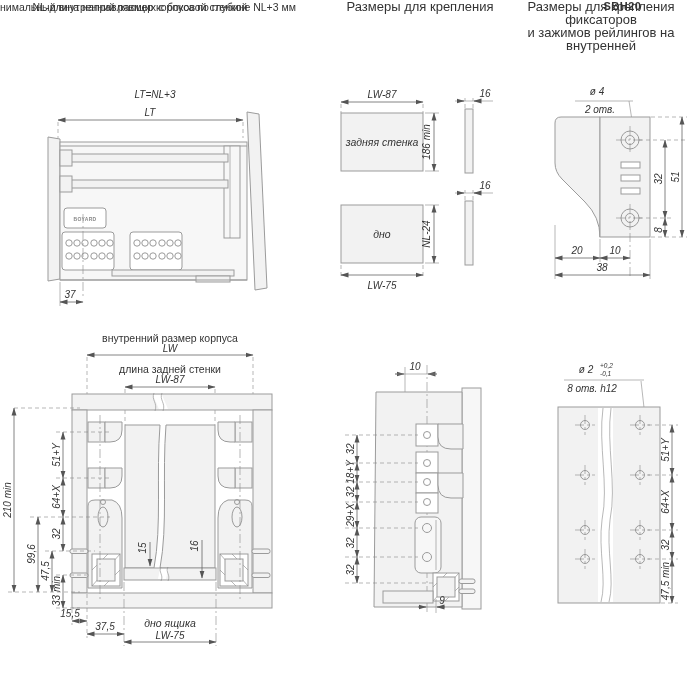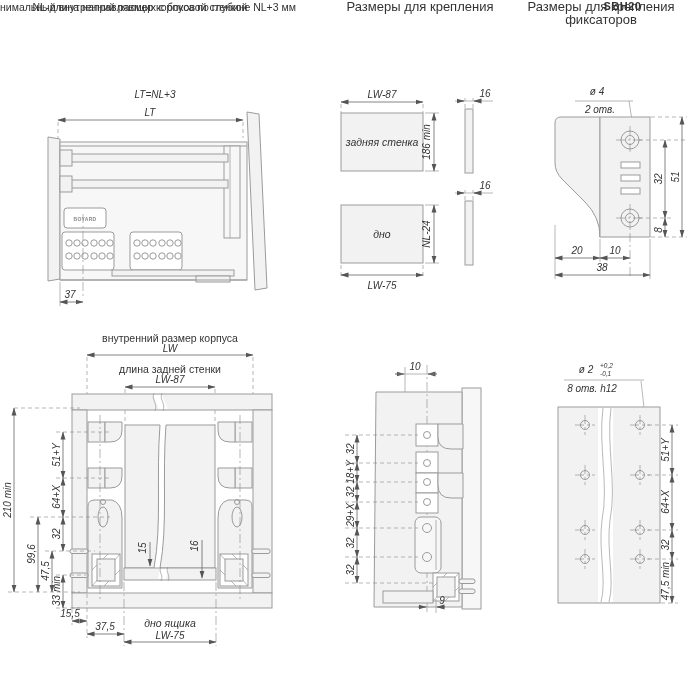--- a/index.html
+++ b/index.html
@@ -468,13 +468,14 @@
     <line class="dimln" x1="144" y1="120" x2="144" y2="175" marker-start="url(#arr)" marker-end="url(#arr)"></line>
     <text class="dim" transform="rotate(-90 141 147)" x="141" y="147" text-anchor="middle">64+X</text>
     <line class="dimln" x1="144" y1="175" x2="144" y2="204" marker-start="url(#arr)" marker-end="url(#arr)"></line>
     <text class="dim" transform="rotate(-90 141 190)" x="141" y="190" text-anchor="middle">32</text>
     <line class="dimln" x1="144" y1="204" x2="144" y2="248" marker-start="url(#arr)" marker-end="url(#arr)"></line>
     <text class="dim" transform="rotate(-90 141 226)" x="141" y="226" text-anchor="middle">47,5 min</text>
   </g>
 </svg>
 <div class="abs cap center" style="left:502px;top:620;width:198px">
   <div>Размеры для крепления фиксаторов</div>
+  <div>и зажимов рейлингов на внутренней</div>
 </div>
 
 </body></html>

